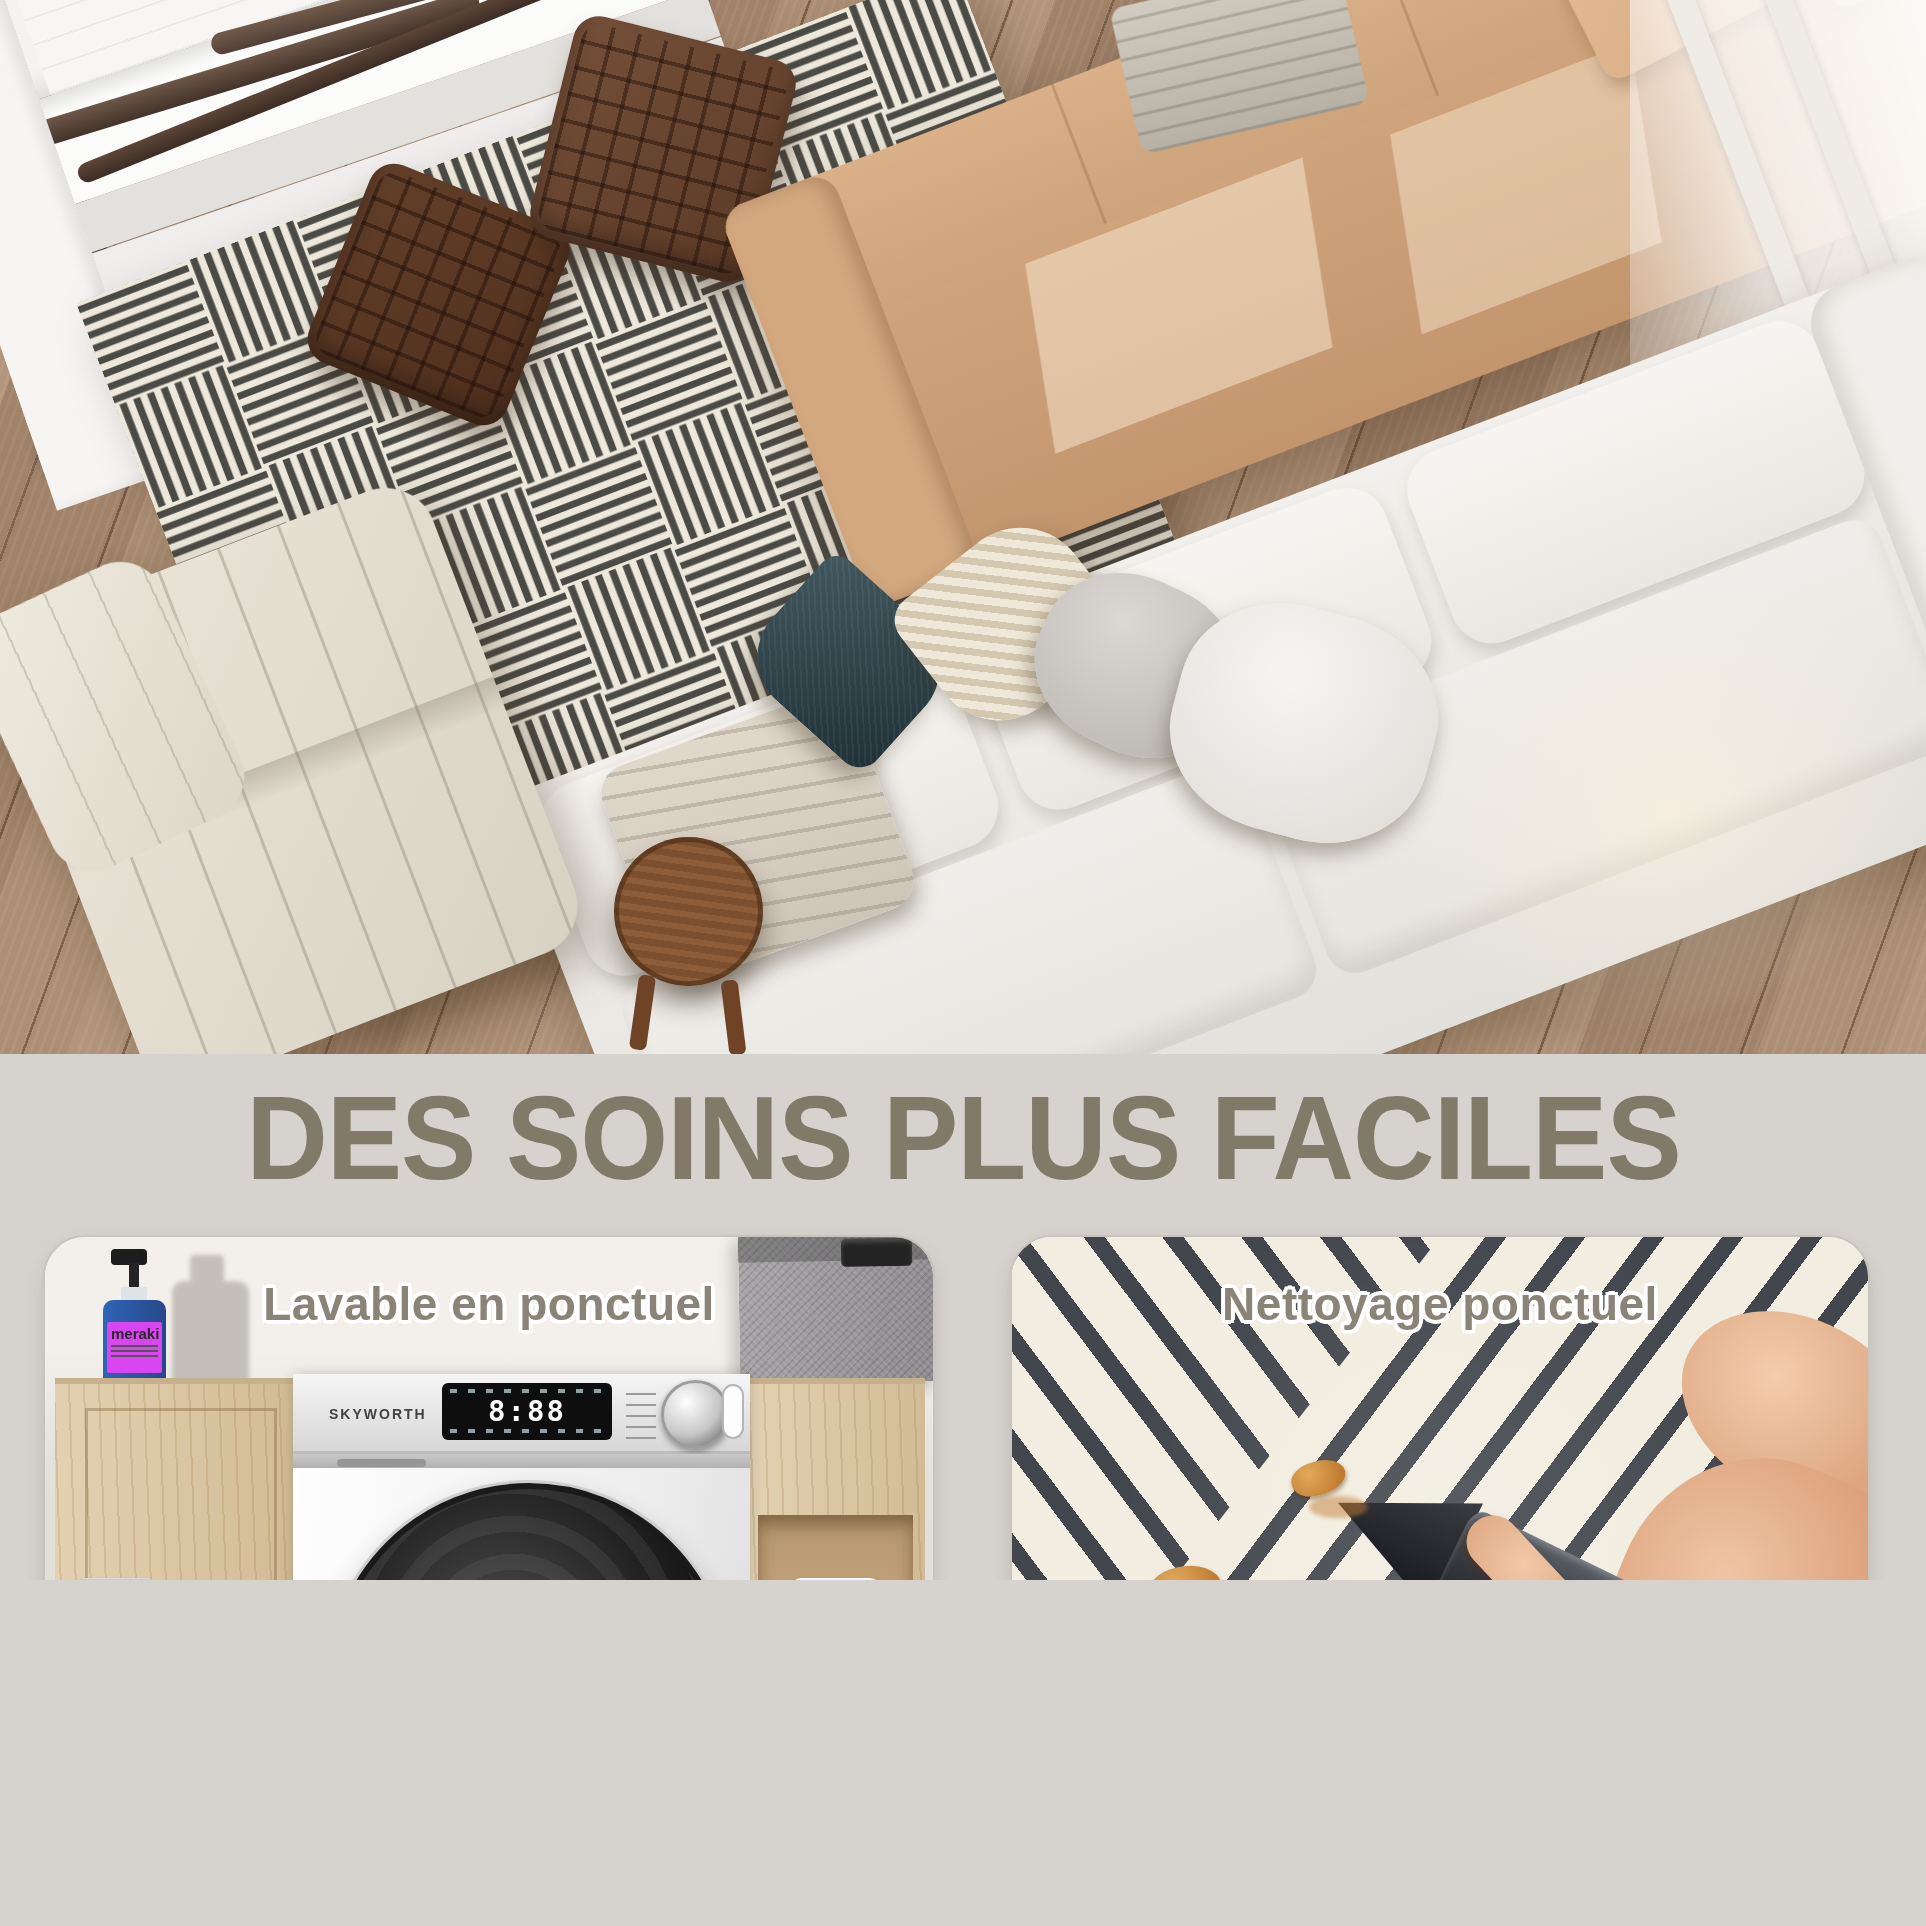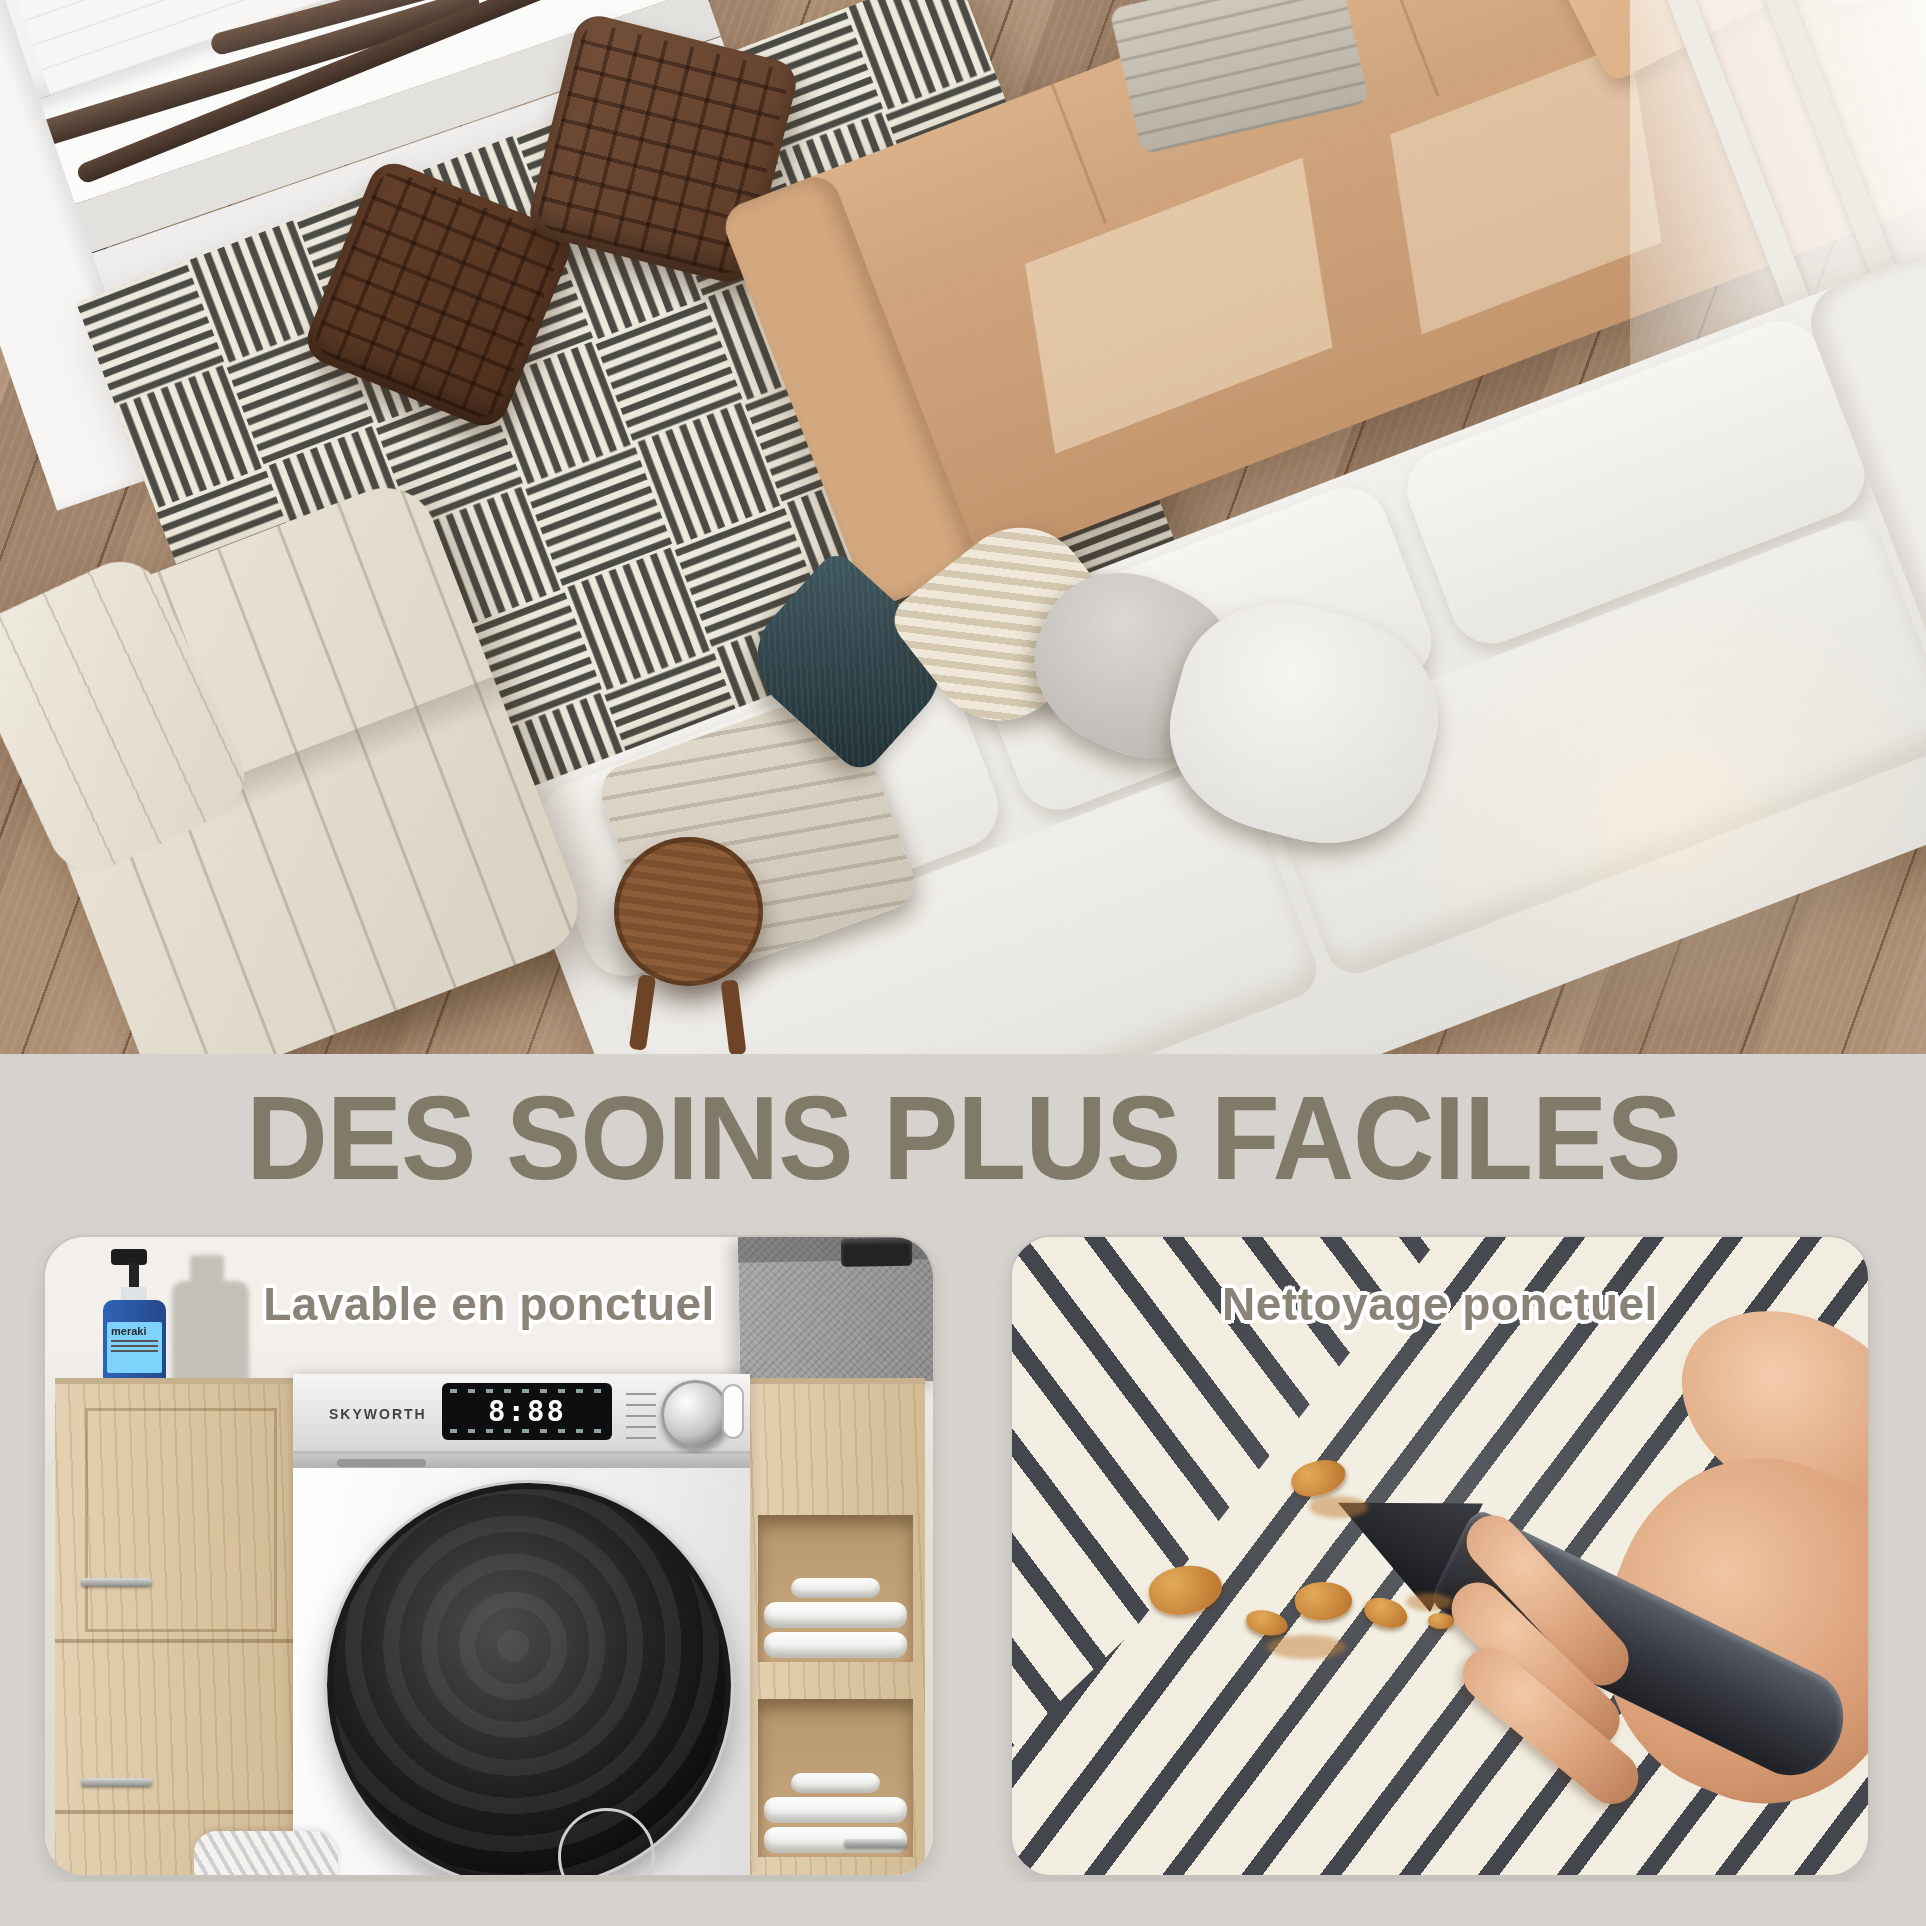--- a/index.html
+++ b/index.html
@@ -1,16 +1,16 @@
 <!DOCTYPE html>
 <html><head>
 <meta charset="utf-8">
 <style>
   html,body{margin:0;padding:0;background:#d6d3ce;}
-  .page{position:relative;width:1927px;height:1882px;overflow:hidden;background:#d6d3ce;
+  .page{position:relative;width:1927px;height:1580px;overflow:hidden;background:#d6d3ce;
         font-family:"Liberation Sans",sans-serif;}
 
   
   .hero{position:absolute;left:0;top:0;width:1927px;height:1054px;overflow:hidden;background:#ab8e72;}
   .floor{position:absolute;inset:0;
     background:
       repeating-linear-gradient(110deg, rgba(255,255,255,.06) 0 3px, transparent 3px 9px),
       repeating-linear-gradient(110deg, rgba(86,58,38,.55) 0 2.5px, transparent 2.5px 95px),
       repeating-linear-gradient(110deg, #b2957a 0 139px, #a1836a 139px 307px, #ac8f73 307px 426px);
   }
@@ -141,22 +141,22 @@
       repeating-linear-gradient(45deg, rgba(255,255,255,.09) 0 2px, transparent 2px 5px),
       repeating-linear-gradient(-45deg, rgba(0,0,0,.10) 0 2px, transparent 2px 6px),
       linear-gradient(100deg,#a8a6a8,#8d8b8d);box-shadow:-8px 8px 14px rgba(0,0,0,.18);}
   .lp-basket .lid{position:absolute;left:0;right:0;top:0;height:30px;background:rgba(60,60,60,.35);}
   .lp-basket .slot{position:absolute;right:26px;top:8px;width:71px;height:28px;border-radius:5px;background:#232323;box-shadow:inset 0 4px 4px rgba(255,255,255,.18);}
   .bottle{position:absolute;left:54px;top:12px;width:71px;height:150px;}
   .bottle .pumph{position:absolute;left:12px;top:0;width:36px;height:16px;border-radius:4px;background:#1d1d1d;}
   .bottle .pumps{position:absolute;left:30px;top:14px;width:10px;height:26px;background:#242424;}
   .bottle .neck{position:absolute;left:22px;top:38px;width:26px;height:16px;background:#dfe3e6;}
   .bottle .bb{position:absolute;left:4px;top:51px;width:63px;height:99px;border-radius:10px;background:linear-gradient(90deg,#2f64b6,#26488a);}
-  .bottle .lbl{position:absolute;left:8px;top:73px;width:55px;height:51px;background:#7dd3fc;border-radius:2px;
-    font-size:11px;font-weight:700;color:#2a2a2a;text-align:left;padding:3px 0 0 4px;box-sizing:border-box;}
+  .bottle .lbl{position:absolute;left:8px;top:73px;width:55px;height:51px;background:#d946ef;border-radius:2px;
+    font-size:15px;font-weight:700;color:#2a2a2a;text-align:left;padding:3px 0 0 4px;box-sizing:border-box;}
   .bottle .lbl i{display:block;height:2px;background:#555;margin:3px 4px 0 0;}
   .bshadow{position:absolute;left:127px;top:44px;width:77px;height:127px;border-radius:12px;background:#b4b0a9;opacity:.75;filter:blur(2px);}
   .bshadow::before{content:"";position:absolute;left:18px;top:-26px;width:34px;height:30px;background:#b4b0a9;border-radius:4px;}
 
   .machine{position:absolute;left:248px;top:137px;width:457px;bottom:0;background:linear-gradient(100deg,#ffffff,#ededed 70%,#dddddd);box-shadow:0 0 12px rgba(0,0,0,.18);}
   .cp{position:absolute;left:0;right:0;top:0;height:77px;background:linear-gradient(#f5f5f5,#d7d7d7);border-bottom:3px solid #bdbdbd;}
   .brand{position:absolute;left:36px;top:32px;font-size:14px;font-weight:700;letter-spacing:2px;color:#424242;}
   .disp{position:absolute;left:149px;top:9px;width:170px;height:57px;background:#0e0e0e;border-radius:6px;padding:4px 8px;box-sizing:border-box;}
   .disp .row{height:4px;background:repeating-linear-gradient(90deg,#8fa0a8 0 7px,transparent 7px 18px);margin:2px 0;}
   .disp .time{text-align:center;font-family:"DejaVu Sans Mono",monospace;font-weight:700;font-size:29px;line-height:32px;color:#fff;letter-spacing:2px;}

